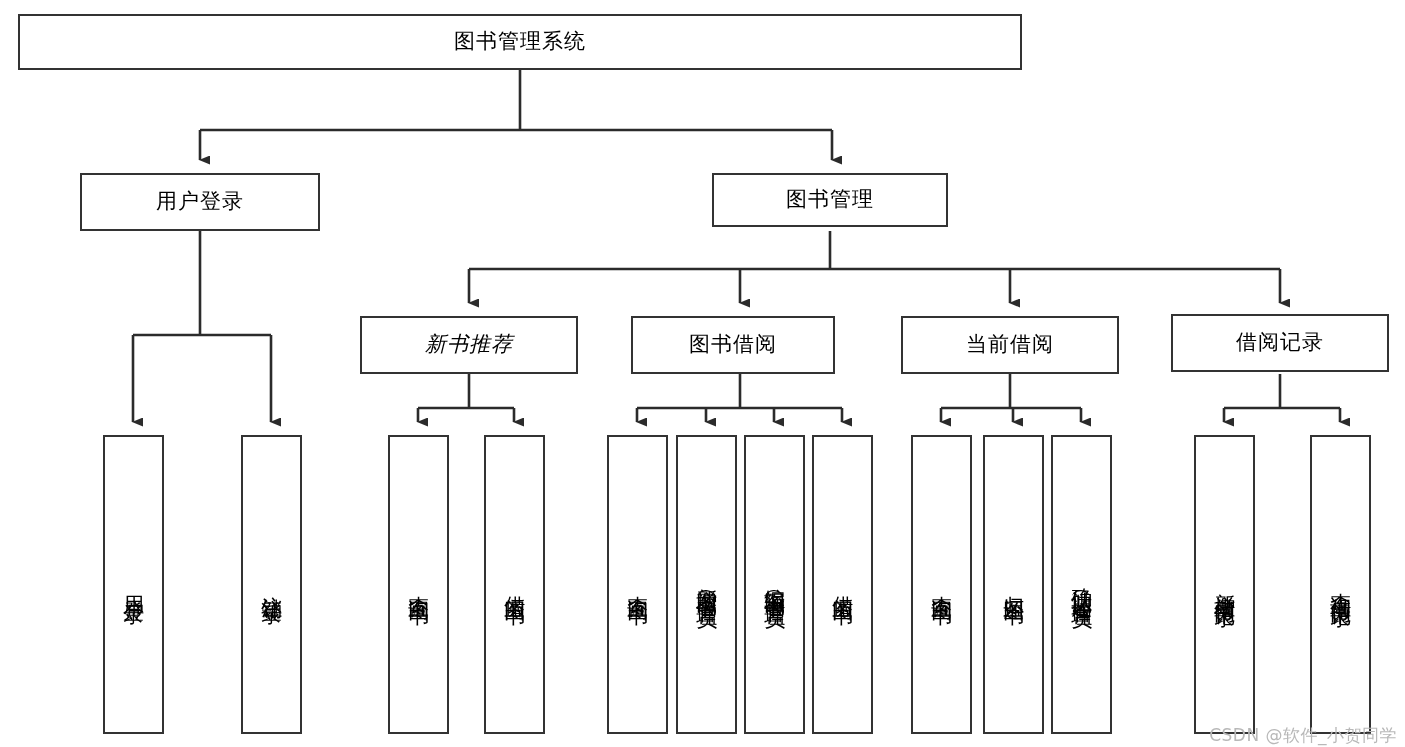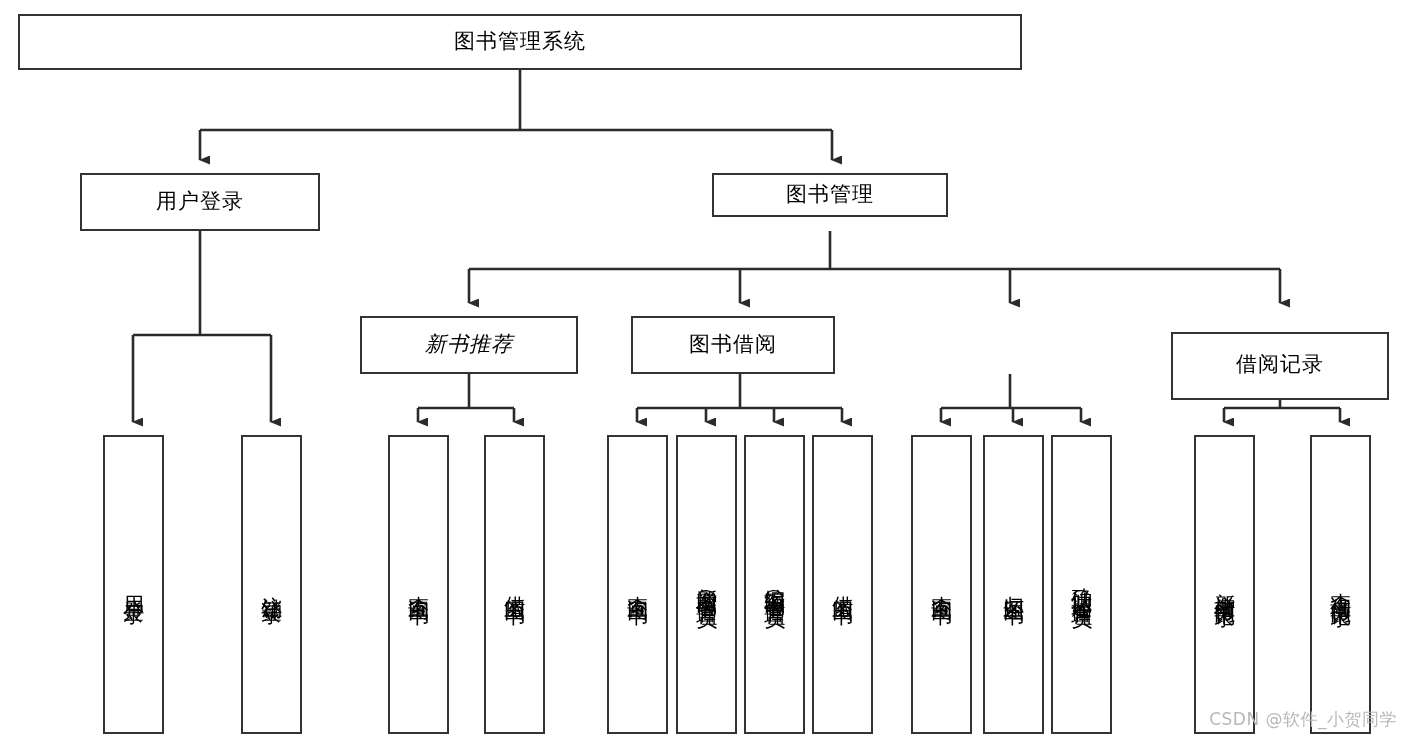--- a/index.html
+++ b/index.html
@@ -54,21 +54,21 @@
   }
   .node.vert .vlabel {
     writing-mode: vertical-rl;
     text-orientation: upright;
     white-space: normal;
     max-height: 100%;
   }
   #watermark {
     position: absolute;
     right: 8px;
-    bottom: 16px;
+    bottom: 0;
     font-size: 17px;
     color: #b8b8b8;
     letter-spacing: 0.5px;
     white-space: nowrap;
     font-family: "DejaVu Sans", "Liberation Sans", sans-serif;
   }
 </style>
 </head>
 <body>
 
@@ -136,31 +136,34 @@
     </g>
   </svg>
 
   <div class="node horiz" style="left:18px; top:14px; width:1004px; height:56px;">
     <span>图书管理系统</span>
   </div>
 
   <div class="node horiz" style="left:80px; top:173px; width:240px; height:58px;">
     <span>用户登录</span>
   </div>
-  <div class="node horiz" style="left:712px; top:173px; width:236px; height:44px;">
+  <div class="node horiz" style="left:712px; top:173px; width:236px; height:54px;">
     <span>图书管理</span>
   </div>
 
   <div class="node horiz" style="left:360px; top:316px; width:218px; height:58px;font-style:italic;">
     <span>新书推荐</span>
   </div>
   <div class="node horiz" style="left:631px; top:316px; width:204px; height:58px;">
     <span>图书借阅</span>
   </div>
-  <div class="node horiz" style="left:1171px; top:332px; width:218px; height:68px;font-family:Liberation Mono, monospace;">
+  <div class="node horiz" style="left:901px; top:316px; width:218px; height:58px;">
+    <span>当前借阅</span>
+  </div>
+  <div class="node horiz" style="left:1171px; top:314px; width:218px; height:58px;">
     <span>借阅记录</span>
   </div>
 
   <div class="node vert" style="left:103px; top:435px; width:61px; height:299px;">
     <span class="vlabel">用户登录</span>
   </div>
   <div class="node vert" style="left:241px; top:435px; width:61px; height:299px;">
     <span class="vlabel">注销登录</span>
   </div>
   <div class="node vert" style="left:388px; top:435px; width:61px; height:299px;">

